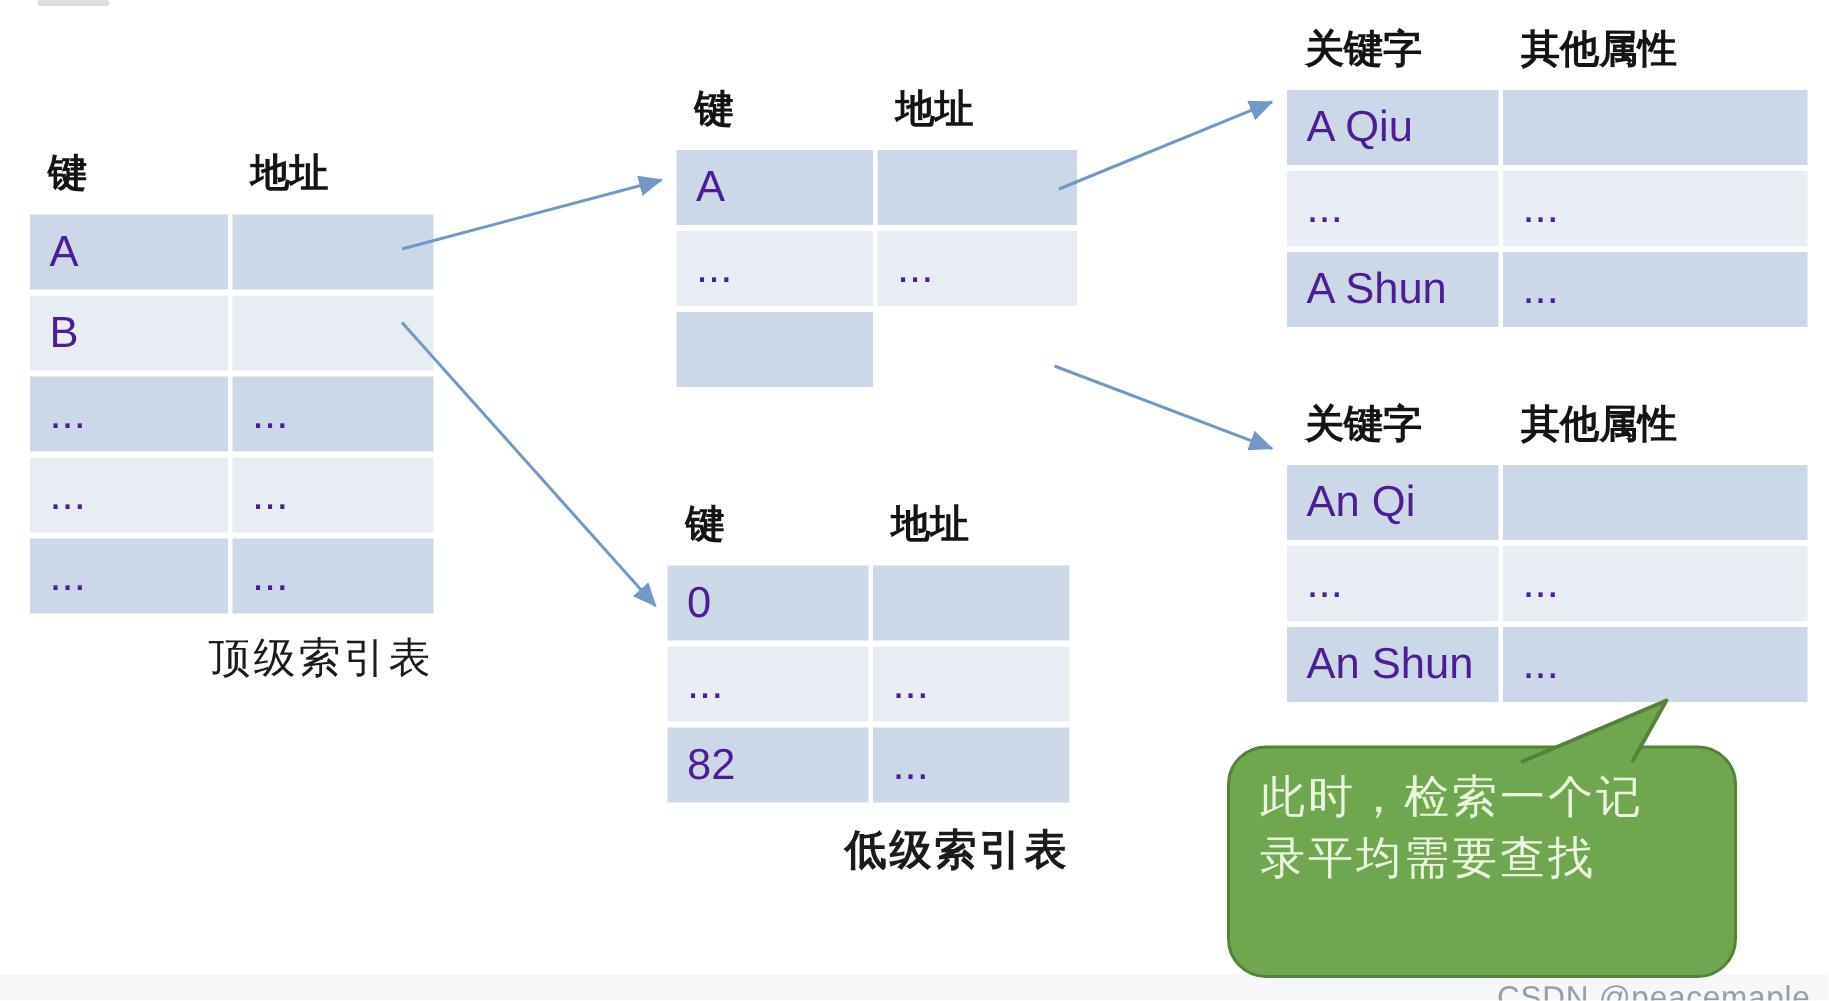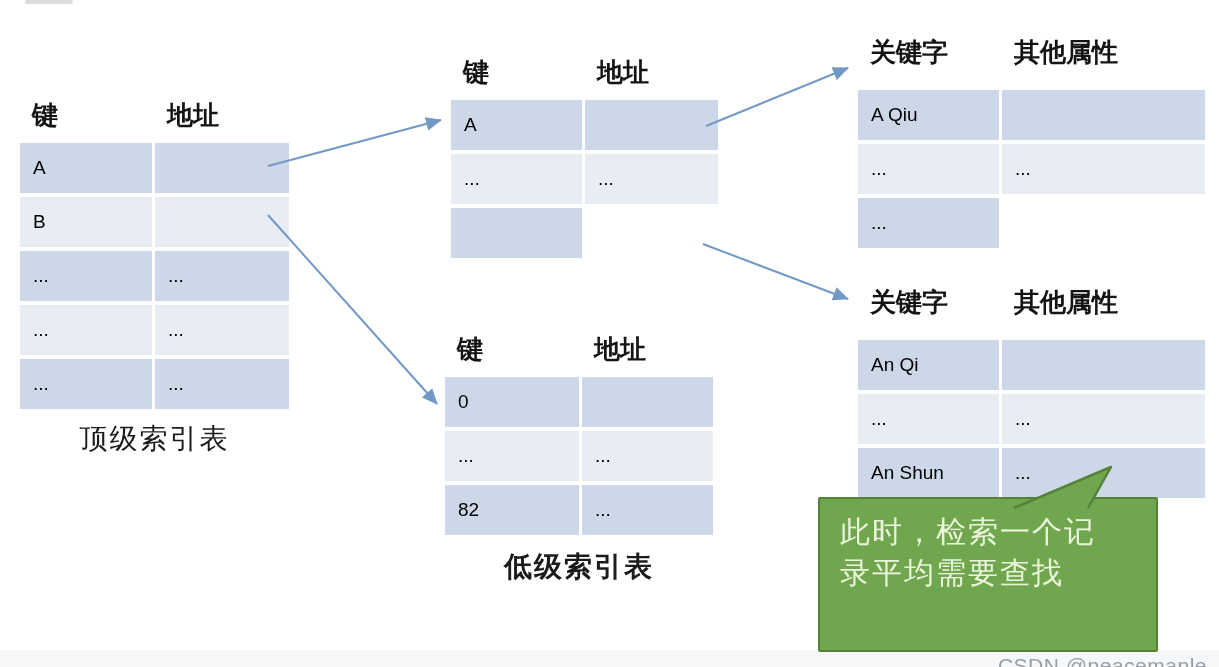--- a/index.html
+++ b/index.html
@@ -10,37 +10,37 @@
   }
   .tbl { position:absolute; }
   .hdr {
     display:grid; column-gap:3px; height:40px; align-items:end;
     font-weight:bold; font-size:26px; color:#141414; margin-bottom:10px;
   }
   .hdr span { padding-left:12px; white-space:nowrap; }
   .tbl-body { display:grid; row-gap:4px; column-gap:3px; }
   .cell {
     height:50px; display:flex; align-items:center; padding-left:13px;
-    font-size:19px; color:#000000; box-sizing:border-box; white-space:nowrap;
+    font-size:29px; color:#4c1d95; box-sizing:border-box; white-space:nowrap;
   }
   .dark  { background:var(--row-dark,  #CCD7E7); }
   .light { background:var(--row-light, #E8EDF4); }
   .cols-left   { grid-template-columns:132px 134px; }
   .cols-mid1   { grid-template-columns:131px 133px; }
   .cols-mid2   { grid-template-columns:134px 131px; }
-  .cols-right  { grid-template-columns:141px 203px;margin-top:20px; }
+  .cols-right  { grid-template-columns:141px 203px; }
   .caption {
-    position:absolute; text-align:center; font-size:28px; color:#1b1b1b;
+    position:absolute; text-align:right; font-size:28px; color:#1b1b1b;
     letter-spacing:2px;
   }
   .callout {
     position:absolute; left:818px; top:497px; width:340px; height:155px;
     background:var(--callout-fill,#70A64D);
     border:2px solid var(--callout-border,#55813A);
-    border-radius:2px; box-sizing:border-box; z-index:1;
+    border-radius:26px; box-sizing:border-box; z-index:1;
   }
   .callout-text {
     padding:12px 0 0 20px; font-size:30px; line-height:41px;
     color:var(--callout-text,#EAF5DC); letter-spacing:2px; white-space:nowrap;
   }
   .watermark {
     position:absolute; right:12px; top:654px; z-index:6;
     font-size:21px; color:rgba(145,153,160,0.95); letter-spacing:0.5px;
   }
   .bottom-strip {
@@ -122,20 +122,21 @@
   <div class="tbl" style="left:858px; top:10px;">
     <div class="hdr cols-right">
       <span>关键字</span>
       <span>其他属性</span>
     </div>
     <div class="tbl-body cols-right">
       <div class="cell dark">A Qiu</div>
       <div class="cell dark"></div>
       <div class="cell light">...</div>
       <div class="cell light">...</div>
+      <div class="cell dark">A Shun</div>
       <div class="cell dark">...</div>
     </div>
   </div>
 
   <div class="tbl" style="left:858px; top:260px;">
     <div class="hdr cols-right">
       <span>关键字</span>
       <span>其他属性</span>
     </div>
     <div class="tbl-body cols-right">

